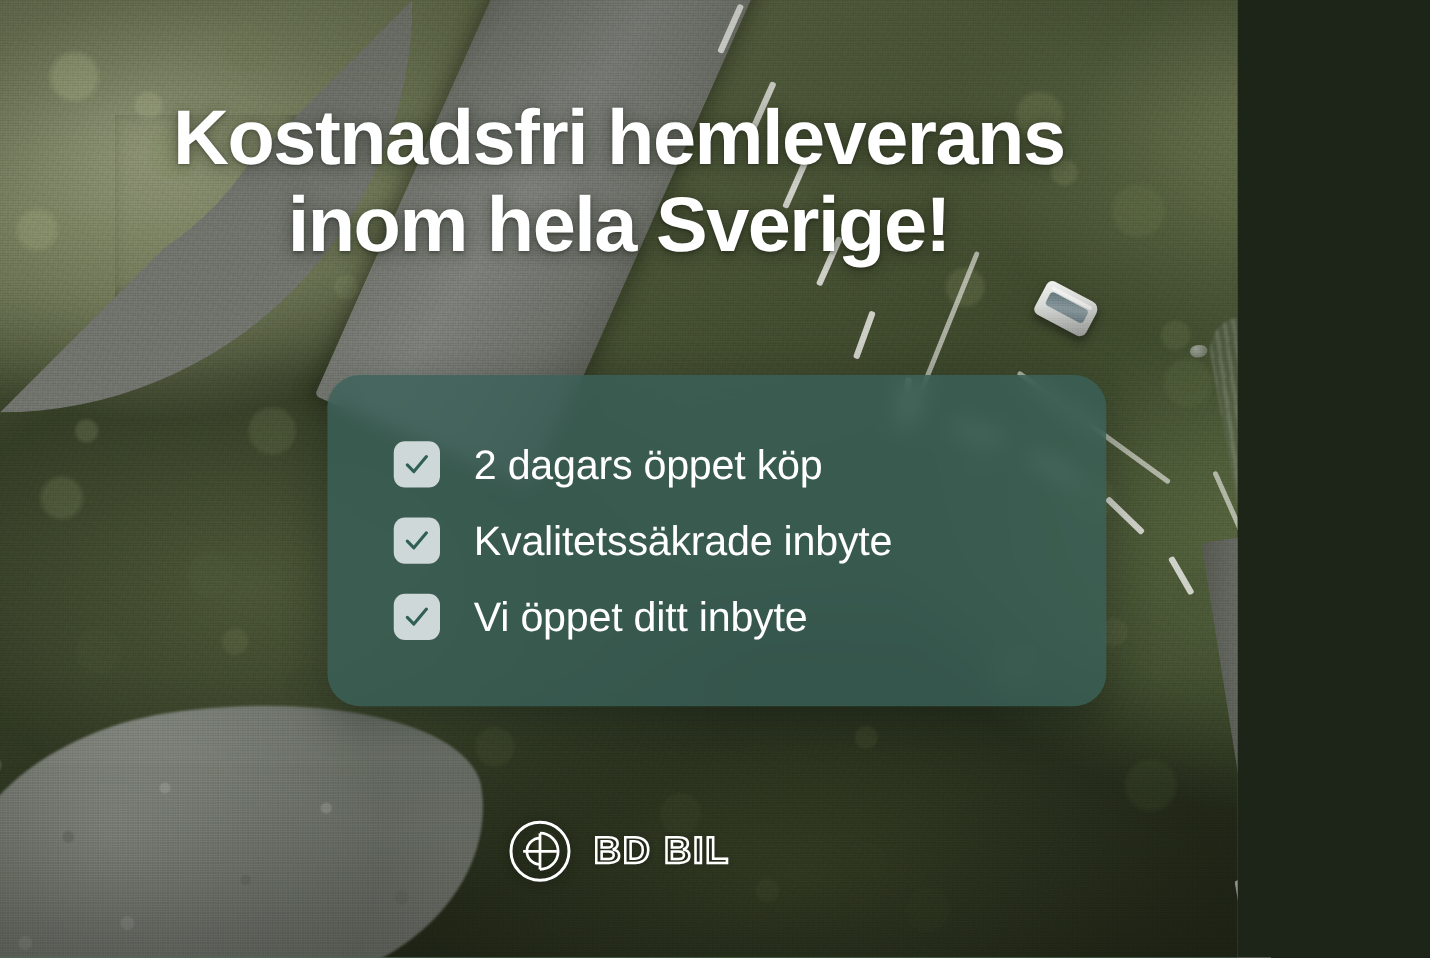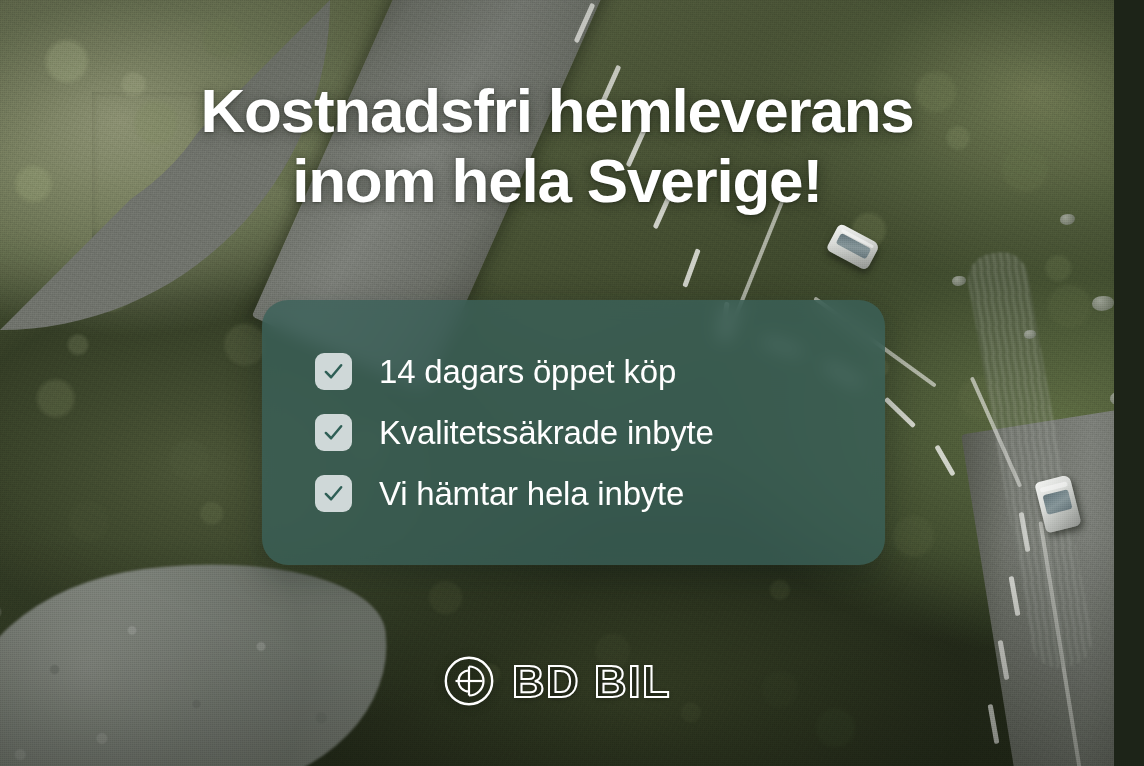--- a/index.html
+++ b/index.html
@@ -7,21 +7,21 @@
   html, body {
     width: 1144px;
     height: 766px;
     overflow: hidden;
     background: #1d2418;
     font-family: "Liberation Sans", sans-serif;
   }
 
   #banner {
     position: relative;
-    width: 1114px;
+    width: 990px;
     height: 766px;
     overflow: hidden;
     background: #15803d;
   }
 
   
 
   .photo-layer { position: absolute; inset: 0; }
 
   
@@ -312,21 +312,21 @@
     top: 655px;
     display: flex;
     align-items: center;
     justify-content: center;
     gap: 17px;
   }
   #logo-mark { display: block; filter: drop-shadow(0 1px 4px rgba(10,14,8,.55)); }
   #logo-wordmark {
     font-family: "Liberation Sans", sans-serif;
     font-weight: 700;
-    font-size: 45px;
+    font-size: 30px;
     letter-spacing: 1.5px;
     line-height: 1;
     color: transparent;
     -webkit-text-stroke: 2px #ffffff;
     text-shadow: 0 1px 5px rgba(10,14,8,.45);
   }
 </style>
 </head>
 <body>
 
@@ -395,39 +395,39 @@
 inom hela Sverige!</h1>
 
     <div id="feature-card">
 
       <div class="feature-row">
         <span class="checkbox">
           <svg width="23" height="23" viewBox="0 0 24 24" fill="none" stroke="#2f5f56" stroke-width="2.6" stroke-linecap="round" stroke-linejoin="round">
             <polyline points="4,12.5 9.5,18 20,5.5"></polyline>
           </svg>
         </span>
-        <span class="feature-label">14 dagars öppet köp</span>
+        <span class="feature-label">2 dagars öppet köp</span>
       </div>
 
       <div class="feature-row">
         <span class="checkbox">
           <svg width="23" height="23" viewBox="0 0 24 24" fill="none" stroke="#2f5f56" stroke-width="2.6" stroke-linecap="round" stroke-linejoin="round">
             <polyline points="4,12.5 9.5,18 20,5.5"></polyline>
           </svg>
         </span>
         <span class="feature-label">Kvalitetssäkrade inbyte</span>
       </div>
 
       <div class="feature-row">
         <span class="checkbox">
           <svg width="23" height="23" viewBox="0 0 24 24" fill="none" stroke="#2f5f56" stroke-width="2.6" stroke-linecap="round" stroke-linejoin="round">
             <polyline points="4,12.5 9.5,18 20,5.5"></polyline>
           </svg>
         </span>
-        <span class="feature-label">Vi hämtar hela inbyte</span>
+        <span class="feature-label">Vi öppet ditt inbyte</span>
       </div>
 
     </div>
 
     <div id="logo">
       <svg id="logo-mark" width="52" height="52" viewBox="0 0 52 52">
         <circle cx="26" cy="26" r="23.2" fill="none" stroke="#ffffff" stroke-width="2.4"></circle>
 
         <line x1="26" y1="11.5" x2="26" y2="40.5" stroke="#ffffff" stroke-width="2.2"></line>
         <line x1="12.5" y1="26" x2="39.5" y2="26" stroke="#ffffff" stroke-width="2.2"></line>

